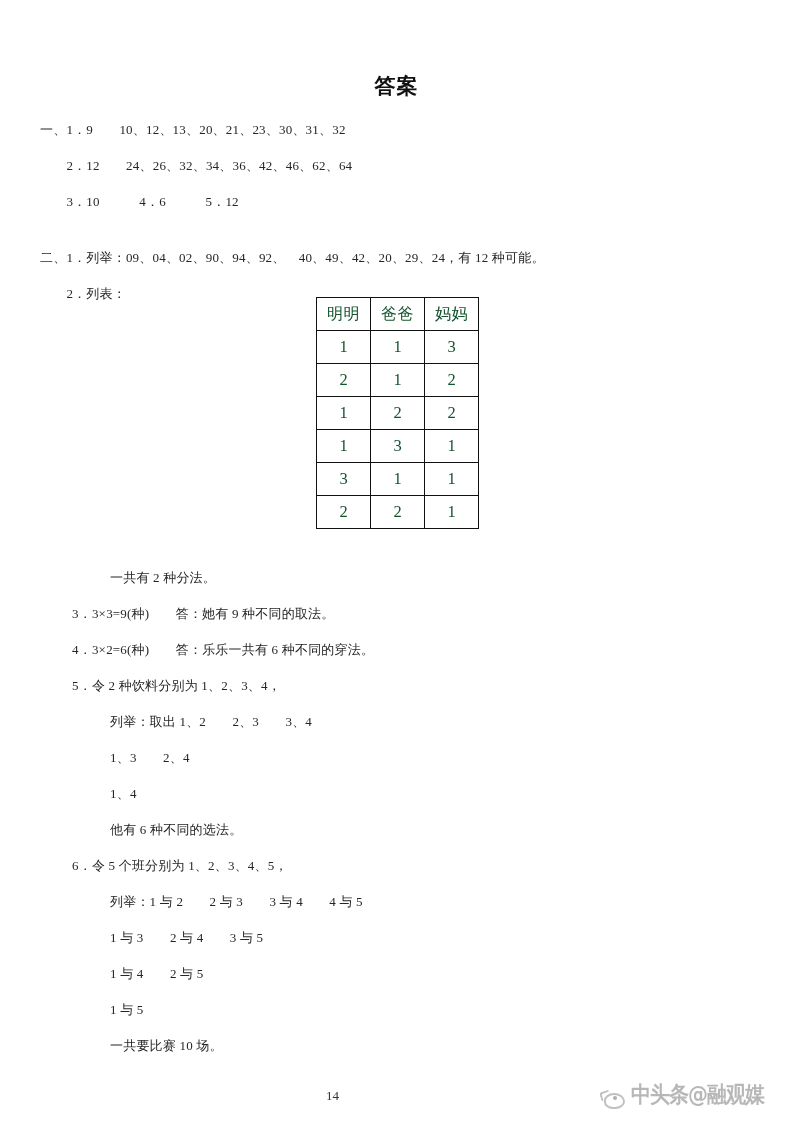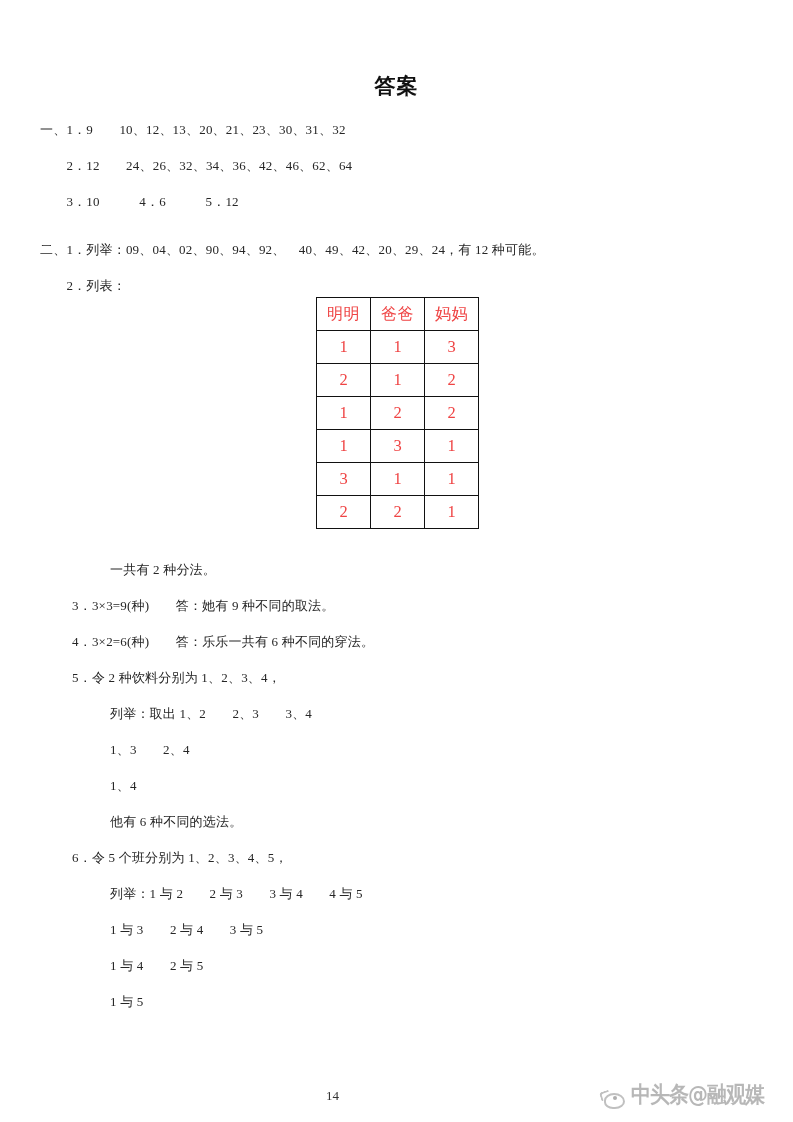--- a/index.html
+++ b/index.html
@@ -41,21 +41,21 @@
   }
 
   .line {
     font-size: 13px;
     line-height: 36px;
     height: 36px;
     white-space: pre;
     color: #262626;
     letter-spacing: 0.2px;
   }
-  .line.gap-top { margin-top: 12px; }
+  .line.gap-top { margin-top: 20px; }
   .ind-0  { padding-left: 0px; }
   .ind-1  { padding-left: 32px; font-family: Liberation Serif, serif; }
   .ind-2  { padding-left: 70px; }
 
   
   .table-wrap {
     position: absolute;
     left: 316px;
     top: 297px;
   }
@@ -63,21 +63,21 @@
     border-collapse: collapse;
     border: 1.6px solid #111111;
   }
   table.answers td {
     width: 53px;
     height: 32px;
     border: 1.1px solid #111111;
     text-align: center;
     vertical-align: middle;
     font-size: 16.5px;
-    color: #ef4444;
+    color: #14532d;
     padding: 0;
   }
   table.answers td.head {
     font-size: 16px;
     letter-spacing: 0.5px;
   }
 
   
   .page-number {
     position: absolute;
@@ -174,20 +174,21 @@
     <div class="line ind-2">列举：取出 1、2　　2、3　　3、4</div>
     <div class="line ind-2">1、3　　2、4</div>
     <div class="line ind-2">1、4</div>
     <div class="line ind-2">他有 6 种不同的选法。</div>
 
     <div class="line ind-1">6．令 5 个班分别为 1、2、3、4、5，</div>
     <div class="line ind-2">列举：1 与 2　　2 与 3　　3 与 4　　4 与 5</div>
     <div class="line ind-2">1 与 3　　2 与 4　　3 与 5</div>
     <div class="line ind-2">1 与 4　　2 与 5</div>
     <div class="line ind-2">1 与 5</div>
+    <div class="line ind-2">一共要比赛 10 场。</div>
 
   </div>
 
   <div class="table-wrap">
     <table class="answers">
       <tbody>
         <tr>
           <td class="head">明明</td>
           <td class="head">爸爸</td>
           <td class="head">妈妈</td>

